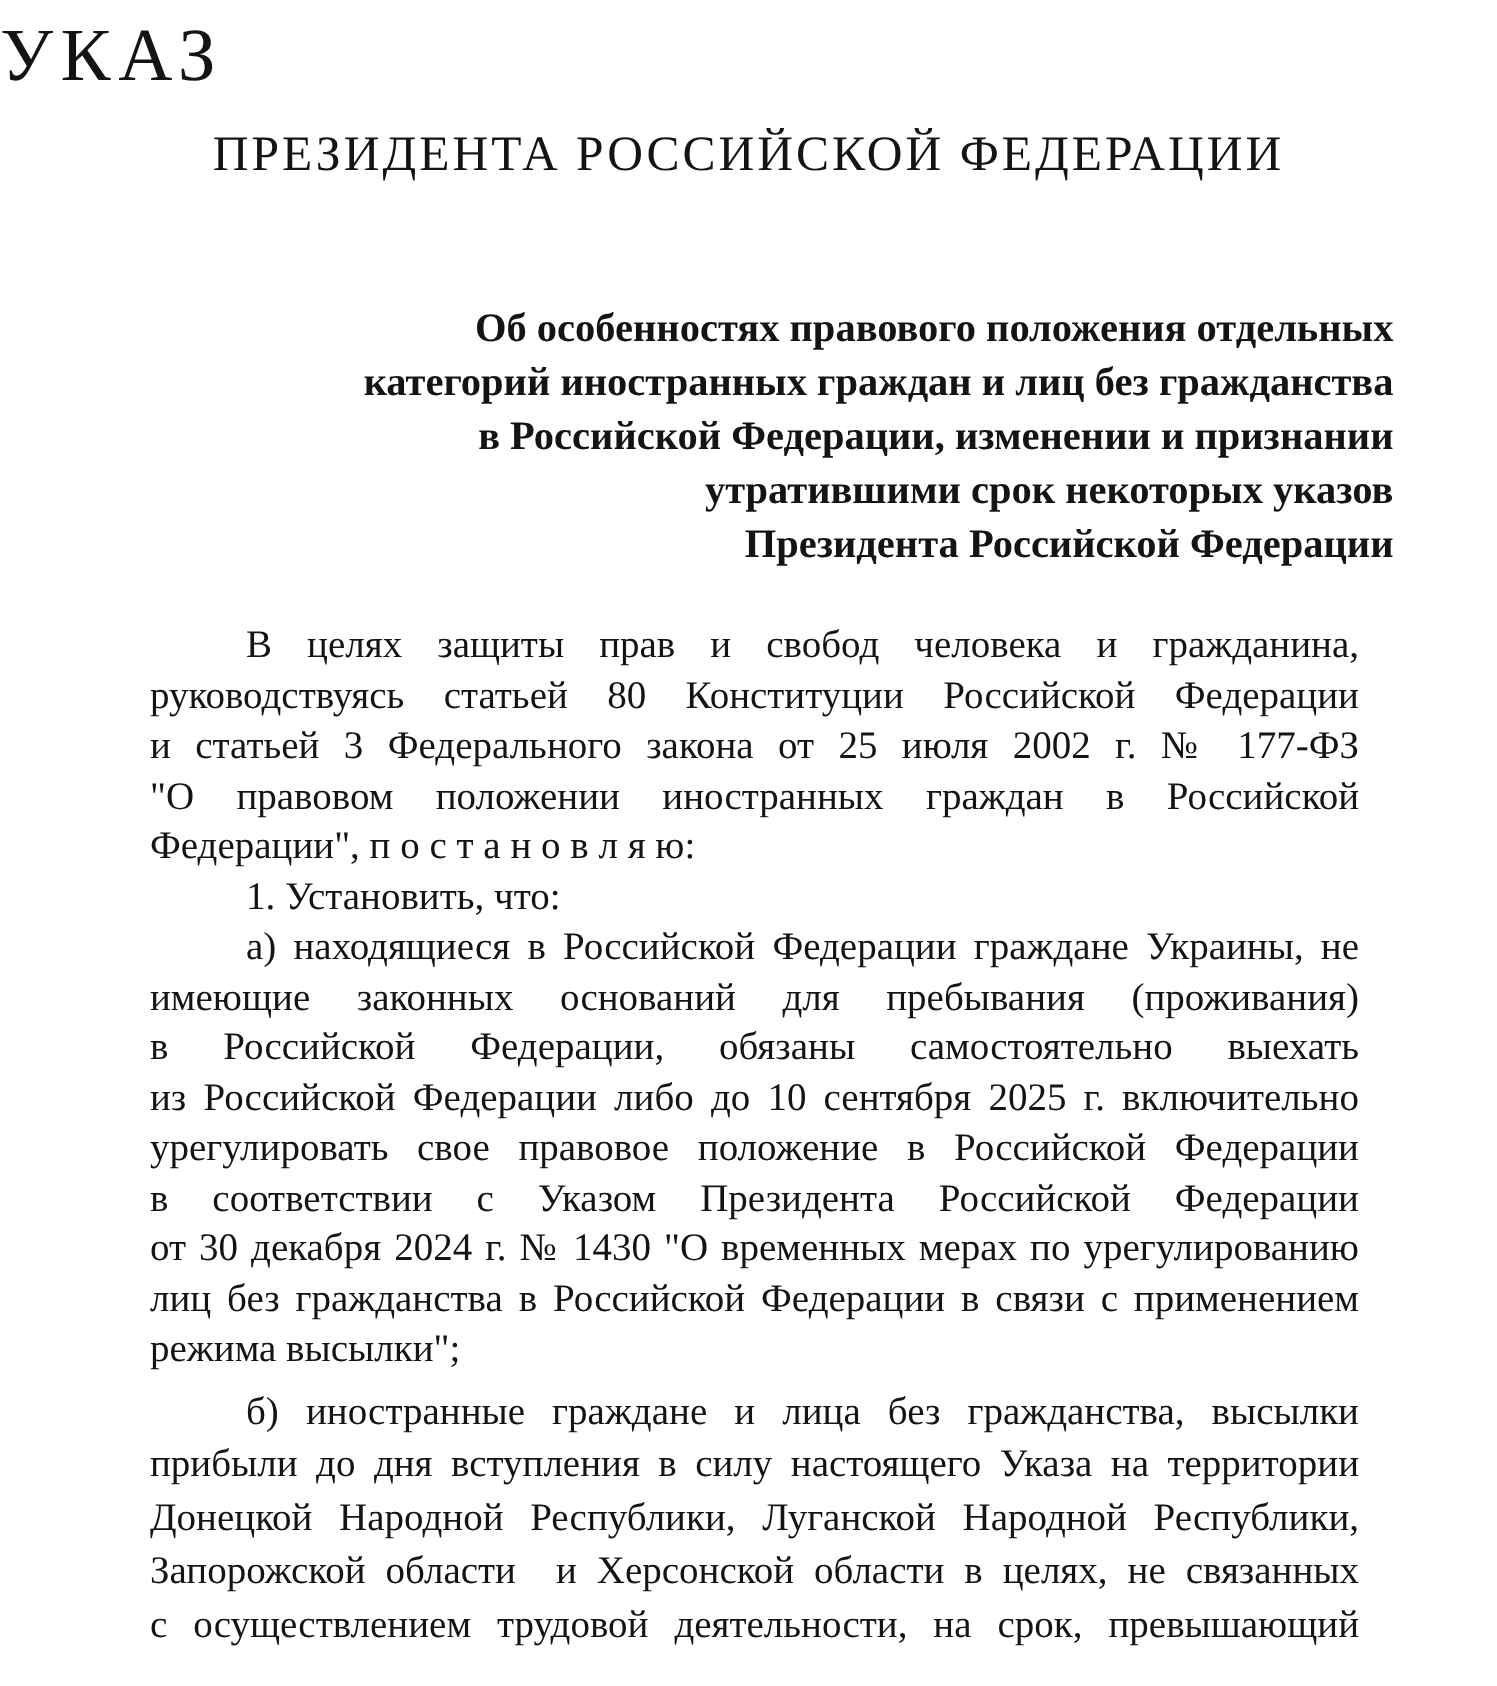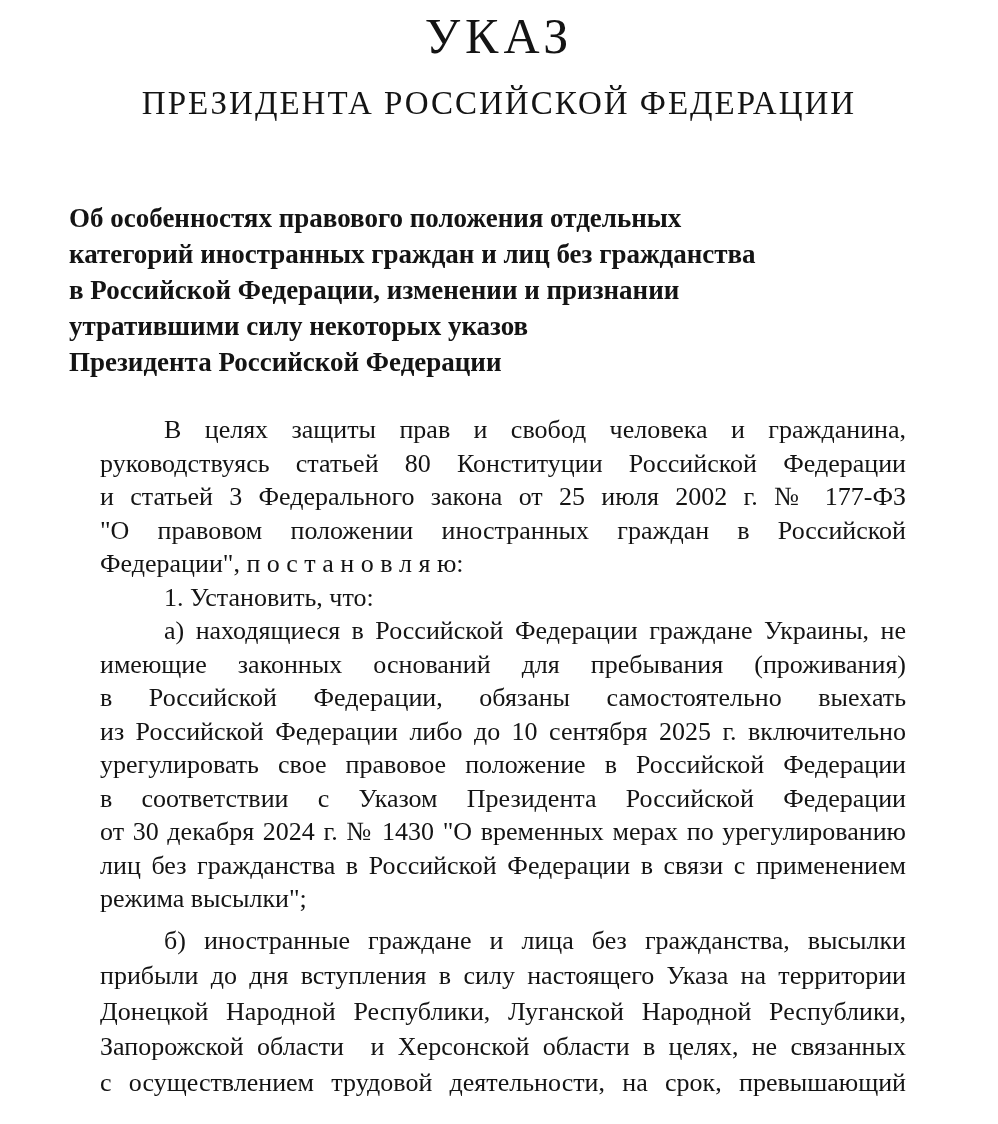--- a/index.html
+++ b/index.html
@@ -13,39 +13,38 @@
     height: 1124px;
     margin: 0 auto;
     background: #ffffff;
     color: #141414;
     font-family: "Liberation Serif", "DejaVu Serif", serif;
     overflow: hidden;
     box-sizing: border-box;
     padding-top: 8px;
   }
   .title {
-    text-align: center;
     font-size: 50px;
     line-height: 56px;
     font-weight: 400;
     letter-spacing: 5px;
     margin: 0;
   }
   .issuer {
     text-align: center;
     font-size: 33px;
     line-height: 38px;
     font-weight: 400;
     letter-spacing: 2px;
     margin: 20px 0 0 0;
   }
   .subject {
     margin: 78px auto 14px auto;
     width: 860px;
-    text-align: left;
+    text-align: right;
     font-weight: 700;
     font-size: 27px;
     line-height: 36px;
   }
   .body-text {
     margin: 33px 92px 0 100px;
     font-size: 26px;
   }
   .para { margin: 0; }
   .para .tl {
@@ -67,21 +66,21 @@
 <div class="page">
 
   <h1 class="title">УКАЗ</h1>
 
   <h2 class="issuer">ПРЕЗИДЕНТА  РОССИЙСКОЙ  ФЕДЕРАЦИИ</h2>
 
   <div class="subject">
     <div class="sl">Об особенностях правового положения отдельных</div>
     <div class="sl">категорий иностранных граждан и лиц без гражданства</div>
     <div class="sl">в Российской Федерации, изменении и признании</div>
-    <div class="sl">утратившими силу некоторых указов</div>
+    <div class="sl">утратившими срок некоторых указов</div>
     <div class="sl">Президента Российской Федерации</div>
   </div>
 
   <div class="body-text">
 
     <div class="para">
       <div class="tl jl fl">В целях защиты прав и свобод человека и гражданина,</div>
       <div class="tl jl">руководствуясь статьей 80 Конституции Российской Федерации</div>
       <div class="tl jl">и статьей 3 Федерального закона от 25 июля 2002 г. № 177-ФЗ</div>
       <div class="tl jl">"О правовом положении иностранных граждан в Российской</div>

